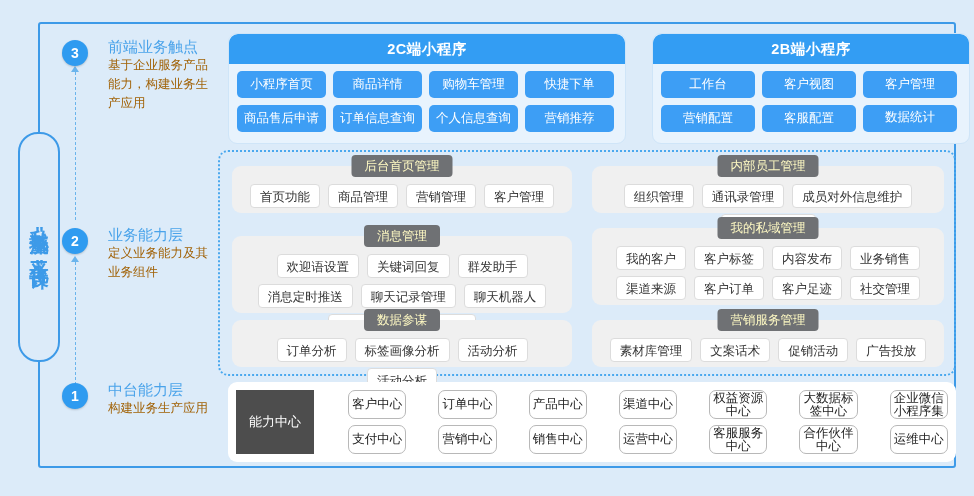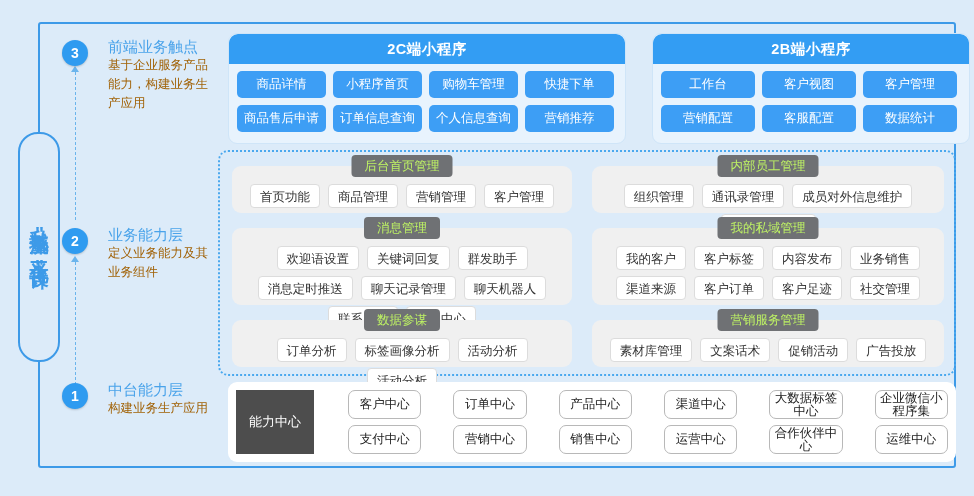--- a/index.html
+++ b/index.html
@@ -67,21 +67,21 @@
   
   #mid-dotted{
     position:absolute;left:218px;top:150px;width:738px;height:226px;
     border:2px dotted #4aa8ee;border-radius:10px;box-sizing:border-box;
   }
   .gblock{
     position:absolute;background:#f0f0f0;border-radius:9px;box-sizing:border-box;
   }
   .gpill{
     position:absolute;top:-11px;left:50%;transform:translateX(-50%);
-    background:#6f7174;color:#bef264;border-radius:4px;
+    background:#6f7174;color:#fef9c3;border-radius:4px;
     font-size:12.5px;height:22px;line-height:22px;padding:0 13px;white-space:nowrap;
   }
   .wchips{display:flex;flex-wrap:wrap;justify-content:center;gap:6px 8px;padding:18px 10px 9px 10px;}
   .wchip{
     background:#fff;border:1px solid #dcdcdc;border-radius:4px;
     font-size:12.5px;color:#333;height:24px;line-height:24px;
     padding:0 9px;white-space:nowrap;box-sizing:border-box;
   }
   
   #cap-center{
@@ -137,56 +137,56 @@
   <div class="circle">1</div>
   <div class="txt">
     <div class="s-title">中台能力层</div>
     <div class="s-desc">构建业务生产应用</div>
   </div>
 </div>
 
 <div class="panel" id="panel-2c" style="left:228px;top:33px;width:398px;height:111px;">
   <div class="panel-head">2C端小程序</div>
   <div class="chip-grid">
+    <div class="chip" style="width:89px;">小程序首页</div>
     <div class="chip" style="width:89px;">商品详情</div>
-    <div class="chip" style="width:89px;">小程序首页</div>
     <div class="chip" style="width:89px;">购物车管理</div>
     <div class="chip" style="width:89px;">快捷下单</div>
     <div class="chip" style="width:89px;">商品售后申请</div>
     <div class="chip" style="width:89px;">订单信息查询</div>
     <div class="chip" style="width:89px;">个人信息查询</div>
     <div class="chip" style="width:89px;">营销推荐</div>
   </div>
 </div>
 
 <div class="panel" id="panel-2b" style="left:652px;top:33px;width:318px;height:111px;">
   <div class="panel-head">2B端小程序</div>
   <div class="chip-grid">
     <div class="chip" style="width:94px;">工作台</div>
     <div class="chip" style="width:94px;">客户视图</div>
     <div class="chip" style="width:94px;">客户管理</div>
     <div class="chip" style="width:94px;">营销配置</div>
     <div class="chip" style="width:94px;">客服配置</div>
-    <div class="chip" style="width:94px;">数据统计</div>
+    <div class="chip" style="width:94px;font-family:Liberation Mono, monospace;">数据统计</div>
   </div>
 </div>
 
 <div id="mid-dotted"></div>
 
 <div class="gblock" style="left:232px;top:166px;width:340px;height:47px;">
   <div class="gpill">后台首页管理</div>
   <div class="wchips">
     <div class="wchip">首页功能</div>
     <div class="wchip">商品管理</div>
     <div class="wchip">营销管理</div>
     <div class="wchip">客户管理</div>
   </div>
 </div>
 
-<div class="gblock" style="left:232px;top:228px;width:340px;height:77px;">
+<div class="gblock" style="left:232px;top:236px;width:340px;height:77px;">
   <div class="gpill">消息管理</div>
   <div class="wchips">
     <div class="wchip">欢迎语设置</div>
     <div class="wchip">关键词回复</div>
     <div class="wchip">群发助手</div>
     <div class="wchip">消息定时推送</div>
     <div class="wchip">聊天记录管理</div>
     <div class="wchip">聊天机器人</div>
     <div class="wchip">联系客服</div>
     <div class="wchip">个人中心</div>
@@ -250,20 +250,24 @@
     </div>
     <div class="cap-col">
       <div class="cap-cell">产品中心</div>
       <div class="cap-cell">销售中心</div>
     </div>
     <div class="cap-col">
       <div class="cap-cell">渠道中心</div>
       <div class="cap-cell">运营中心</div>
     </div>
     <div class="cap-col">
+      <div class="cap-cell">权益资源中心</div>
+      <div class="cap-cell">客服服务中心</div>
+    </div>
+    <div class="cap-col">
       <div class="cap-cell">大数据标签中心</div>
       <div class="cap-cell">合作伙伴中心</div>
     </div>
     <div class="cap-col">
       <div class="cap-cell">企业微信小程序集</div>
       <div class="cap-cell">运维中心</div>
     </div>
   </div>
 </div>
 

